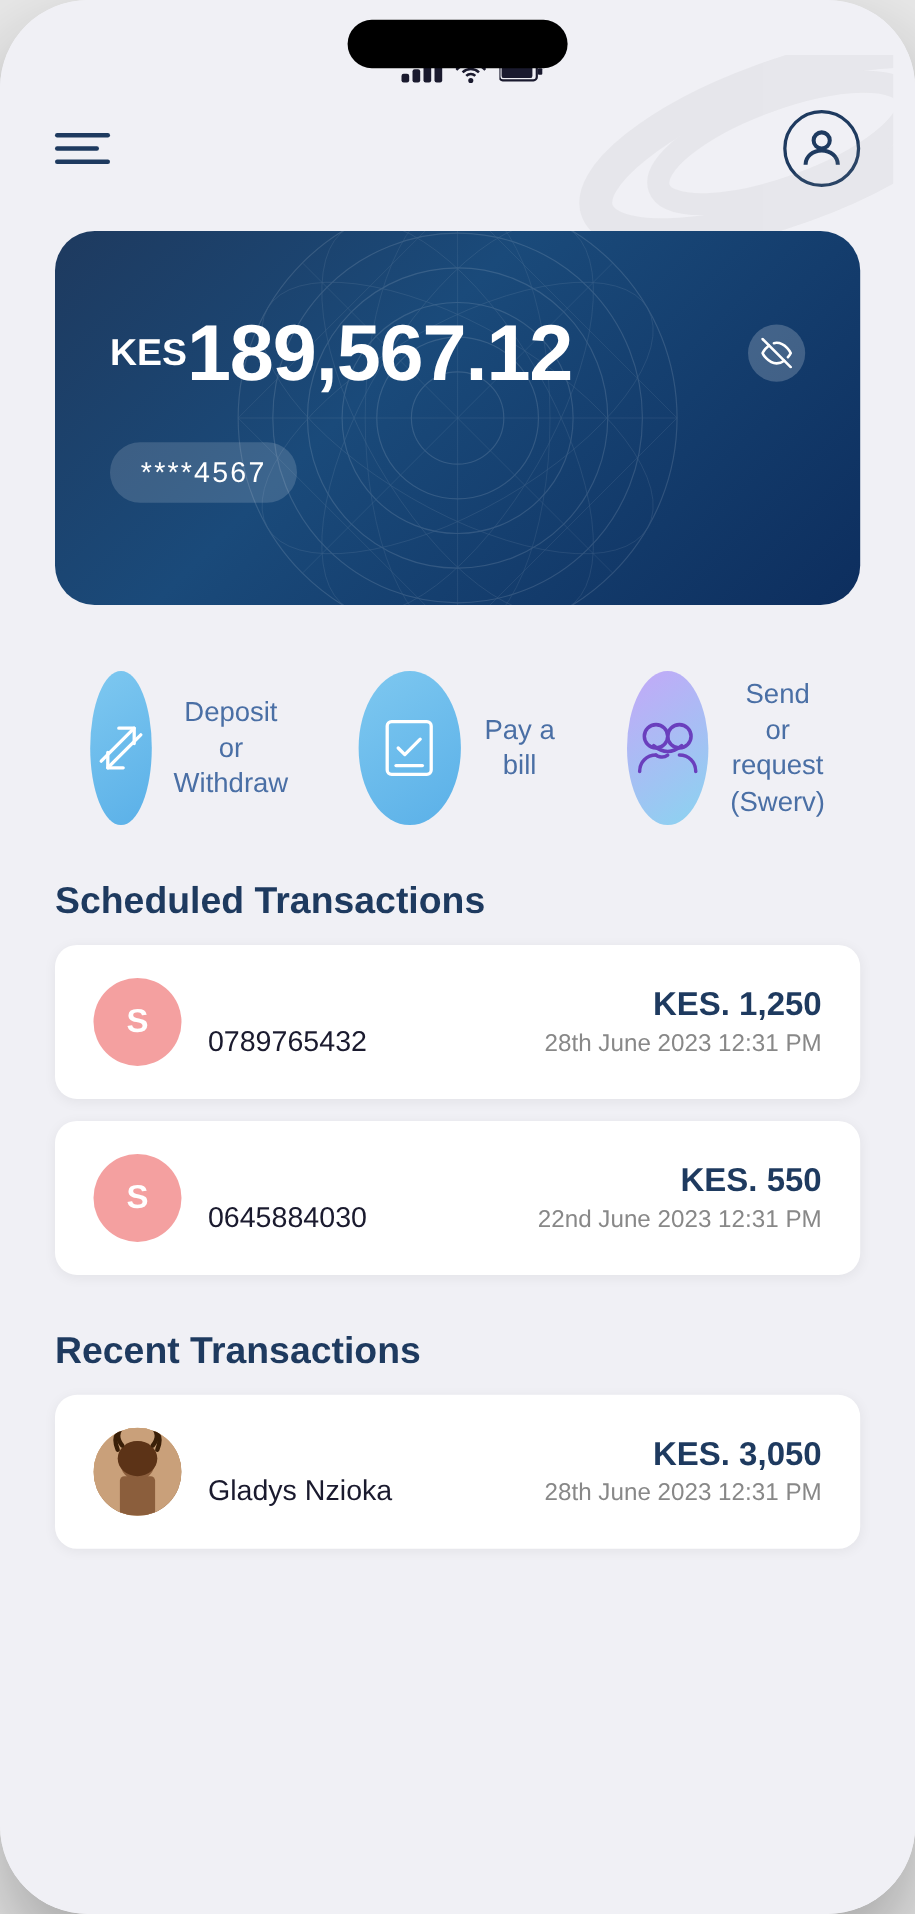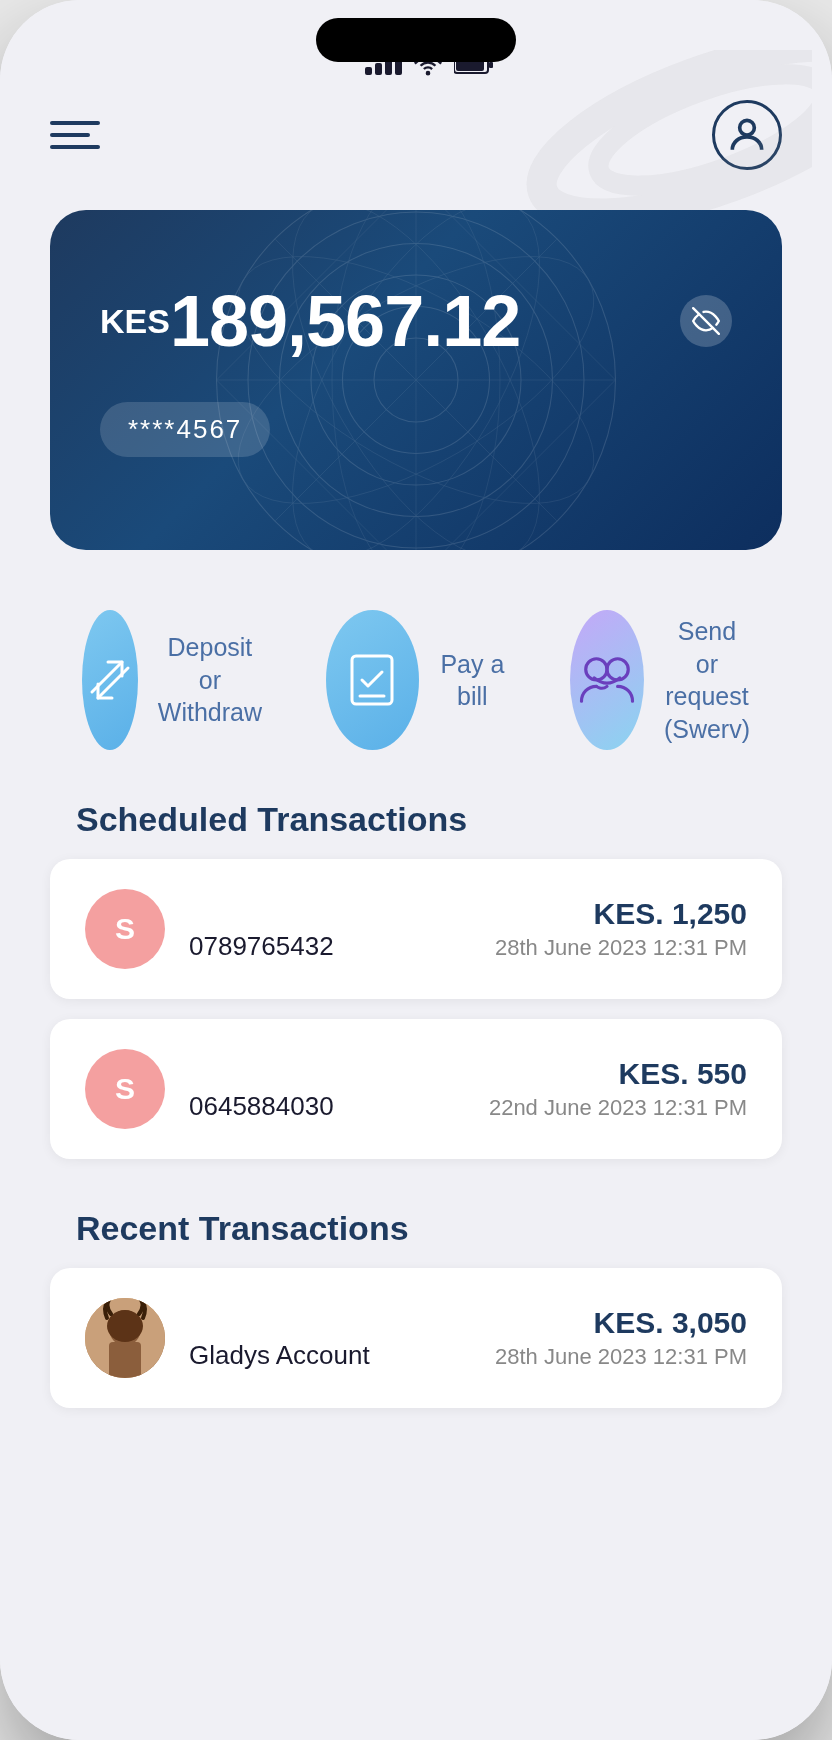--- a/index.html
+++ b/index.html
@@ -221,21 +221,21 @@
       color: #4a6fa5;
       text-align: center;
       line-height: 1.3;
       font-weight: 400;
     }
     
     .section-title {
       font-size: 34px;
       font-weight: 700;
       color: #1e3a5f;
-      padding: 30px 50px 20px 76px;
+      padding: 30px 50px 20px 50px;
     }
     .transaction-card {
       margin: 0 50px 20px 50px;
       background: white;
       border-radius: 20px;
       padding: 30px 35px;
       display: flex;
       align-items: center;
       gap: 24px;
       box-shadow: 0 2px 12px rgba(0,0,0,0.06);
@@ -479,21 +479,21 @@
             <ellipse cx="40" cy="28" rx="18" ry="16" fill="#5c3317"></ellipse>
 
             <path d="M22 20 Q18 10 22 5" stroke="#3a1f08" stroke-width="4" fill="none" stroke-linecap="round"></path>
             <path d="M26 16 Q20 8 24 2" stroke="#3a1f08" stroke-width="4" fill="none" stroke-linecap="round"></path>
             <path d="M58 20 Q62 10 58 5" stroke="#3a1f08" stroke-width="4" fill="none" stroke-linecap="round"></path>
             <path d="M54 16 Q60 8 56 2" stroke="#3a1f08" stroke-width="4" fill="none" stroke-linecap="round"></path>
           </svg>
         </div>
       </div>
       <div class="transaction-info">
-        <div class="transaction-phone">Gladys Account</div>
+        <div class="transaction-phone">Gladys Nzioka</div>
       </div>
       <div class="transaction-amount-col">
         <div class="transaction-amount">KES. 3,050</div>
         <div class="transaction-date">28th June 2023  12:31 PM</div>
       </div>
     </div>
 
   </div>
 </div>
 

